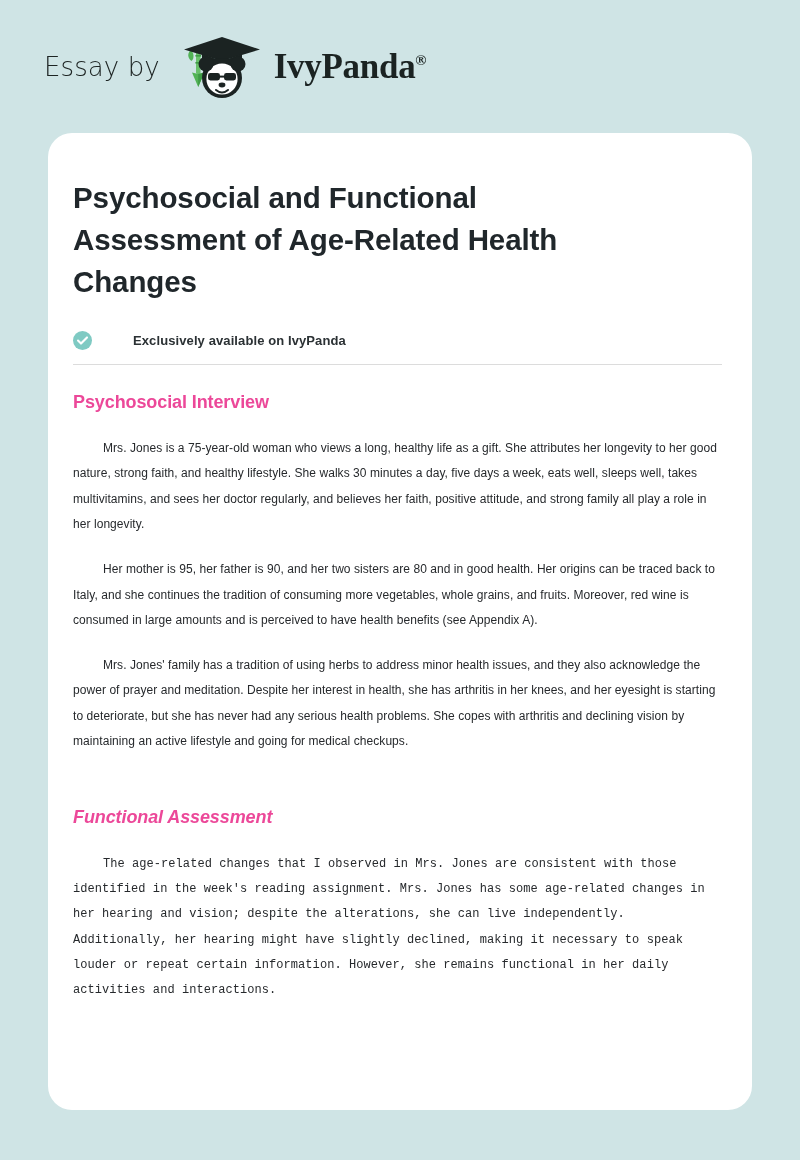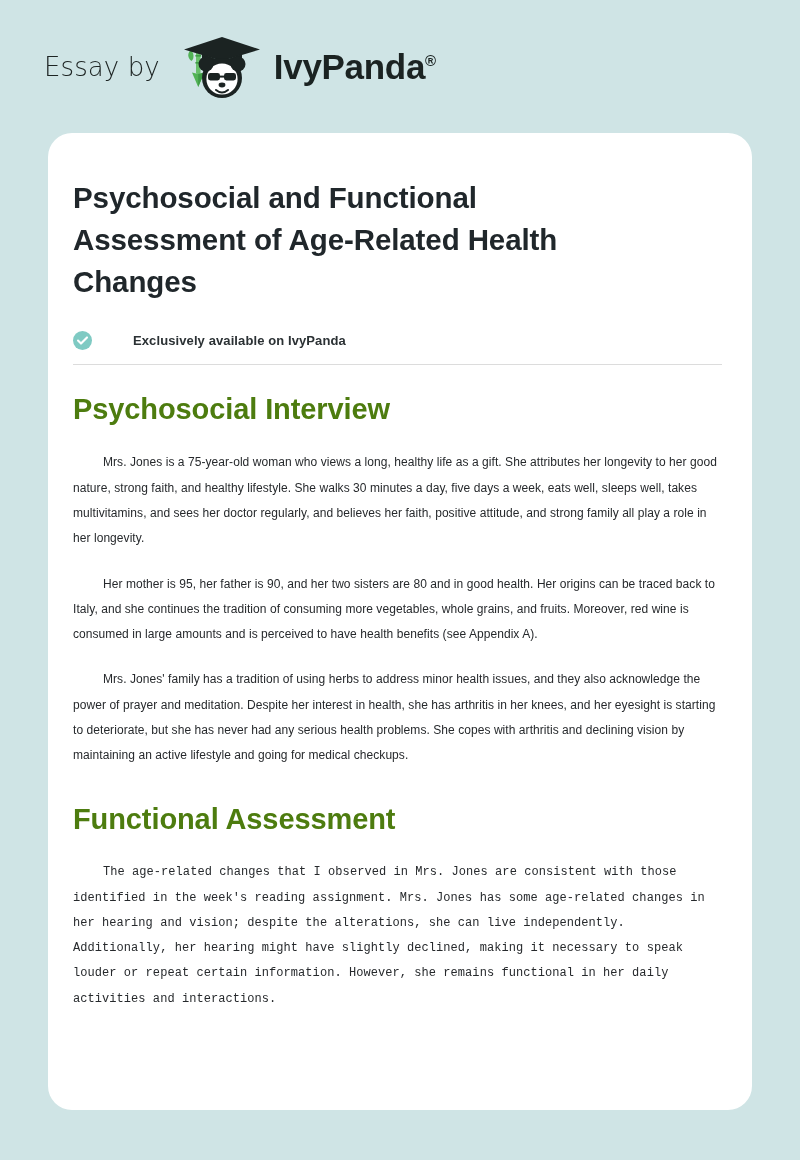--- a/index.html
+++ b/index.html
@@ -35,21 +35,21 @@
     display: flex;
     align-items: center;
   }
   .panda-mark {
     width: 92px;
     height: 66px;
     margin-right: 6px;
     display: block;
   }
   .brand-wordmark {
-    font-family: Liberation Sans, sans-serif;
+    font-family: Liberation Serif, serif;
     font-size: 35px;
     font-weight: bold;
     color: #1b2322;
     line-height: 1;
     position: relative;
     letter-spacing: -0.3px;
   }
   .brand-wordmark .reg {
     font-size: 15px;
     vertical-align: super;
@@ -107,29 +107,30 @@
 
   .divider {
     height: 1px;
     background: #dcdcdc;
     border: 0;
     margin: 0 0 26px 0;
     width: 649px;
   }
 
   h2.section-title {
-    font-size: 29px;
-    font-weight: bold;
-    color: #4d7c0f;
+    font-size: 18px;
+    font-weight: bold;
+    color: #ec4899;
     margin: 0 0 22px 0;
     line-height: 1.3;
     letter-spacing: -0.1px;
   }
   h2.section-title.spaced-top {
-    margin-top: 32px;
+    margin-top: 52px;
+    font-style: italic;
   }
   h3.sub-title {
     font-size: 20.5px;
     font-weight: bold;
     color: #22282c;
     margin: 0 0 20px 0;
     line-height: 1.3;
     letter-spacing: -0.1px;
   }
 

